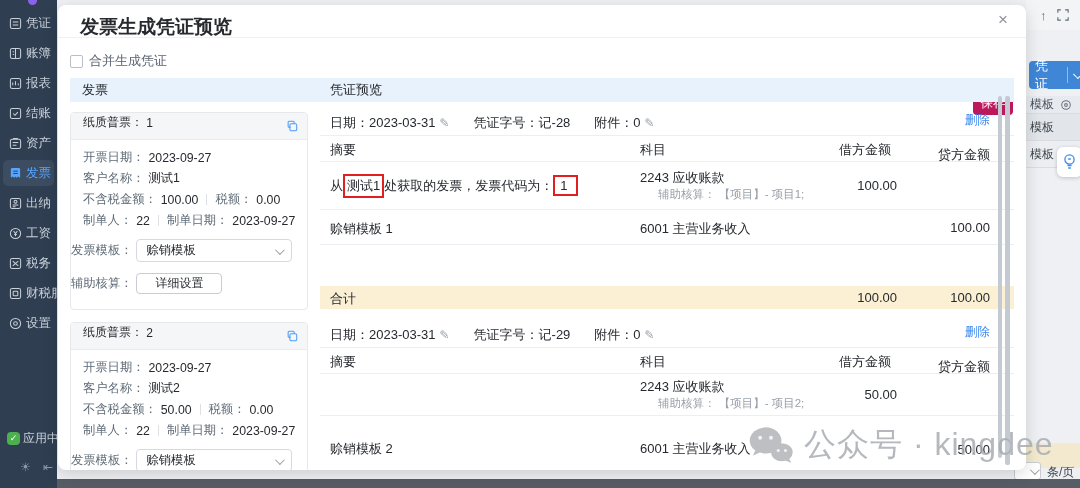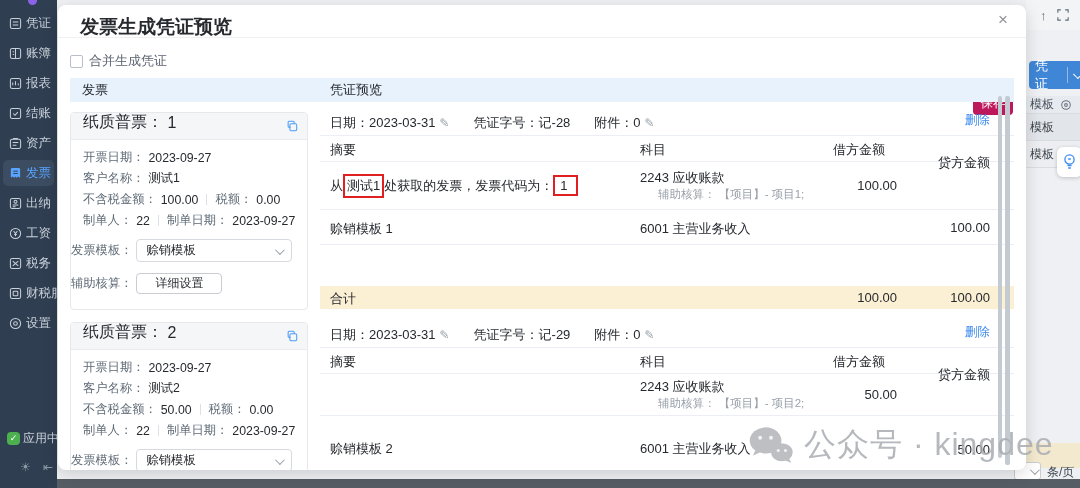--- a/index.html
+++ b/index.html
@@ -43,21 +43,21 @@
   .checkbox { width:13px; height:13px; border:1px solid #b9bfc7; border-radius:2px; background:#fff; cursor:pointer; }
   .save-btn { position:absolute; left:915px; top:39px; width:40px; height:23px; background:#be185d; border:none; border-radius:4px; color:#fff; font-size:12.5px; cursor:pointer;margin-top:48px; }
   .section-bar { position:absolute; left:12px; top:73px; width:944px; height:24px; background:#e8f2fd; display:flex; align-items:center; font-size:13px; color:#26292e; }
   .section-invoice { position:absolute; left:12px; }
   .section-preview { position:absolute; left:260px; }
 
   
   .card { position:absolute; left:12px; width:238px; border:1px solid #e6e8ec; border-radius:4px; background:#fff; }
   .card1 { top:107px; height:198px; }
   .card2 { top:317px; height:153px; }
-  .card-head { position:relative; height:27px; background:#f5f6f8; border-bottom:1px solid #e9ebee; display:flex; align-items:center; padding:0 10px 7px 12px; font-size:16px; color:#26292e; border-radius:4px 4px 0 0; }
+  .card-head { position:relative; height:27px; background:#f5f6f8; border-bottom:1px solid #e9ebee; display:flex; align-items:center; padding:0 10px 7px 12px; font-size:12px; color:#26292e; border-radius:4px 4px 0 0; }
   .copy-ic { position:absolute; right:9px; top:7px; cursor:pointer; display:inline-flex; }
   .f-row { position:absolute; left:12px; display:flex; align-items:center; font-size:12.3px; white-space:nowrap; }
   .f-lab { color:#5f6b77; margin-right:4px; }
   .f-val { color:#26292e; }
   .f-div { width:1px; height:11px; background:#dde0e5; margin:0 8px; }
   .sel-row { position:absolute; left:0; display:flex; align-items:center;justify-content:flex-end; }
   .select { position:relative; width:156px; height:23px; border:1px solid #d6dae0; border-radius:4px; display:flex; align-items:center; padding-left:9px; font-size:12.3px; color:#26292e; cursor:pointer; background:#fff; }
   .chev { width:7px; height:7px; border-right:1.4px solid #98a0a8; border-bottom:1.4px solid #98a0a8; transform:rotate(45deg) translateY(-2px); }
   .select .chev { position:absolute; right:9px; top:8px; }
   .aux-btn { height:21px; border:1px solid #c9ccd2; border-radius:4px; background:#fff; padding:0 18px; font-size:12px; color:#26292e; cursor:pointer; }
@@ -66,22 +66,22 @@
   .vpanel { position:absolute; left:262px; width:694px; }
   .vp1 { top:105px; height:199px; }
   .vp2 { top:317px; height:148px; }
   .vrow { position:absolute; left:0; width:100%; }
   .v-meta { display:flex; align-items:center; height:26px; border-bottom:1px solid #ebeef2; font-size:13px; color:#26292e; }
   .v-meta .pencil { color:#98a0a8; font-size:12px; margin:0 0 0 4px; cursor:pointer; }
   .v-del { position:absolute; right:24px; top:2px; color:#3d8af0; font-size:12.5px; cursor:pointer;margin-left:16px; }
   .v-head { height:26px; border-bottom:1px solid #ebeef2; font-size:13px; color:#26292e; }
   .col-sum { position:absolute; left:10px; top:5px; }
   .col-acct { position:absolute; left:320px; top:5px; }
-  .col-deb { position:absolute; right:129px; top:5px; }
-  .col-cred { position:absolute; right:24px; top:18px;margin-left:48px; }
+  .col-deb { position:absolute; right:123px; top:5px; }
+  .col-cred { position:absolute; right:24px; top:10px;margin-left:48px; }
   .v-line { border-bottom:1px solid #ebeef2; }
   .acct-main { position:absolute; left:320px; top:7px; font-size:13px; color:#26292e; }
   .acct-aux { position:absolute; left:338px; top:25px; font-size:11.5px; color:#9aa1aa; }
   .amt-deb { position:absolute; right:117px; font-size:13px; color:#26292e; }
   .amt-cred { position:absolute; right:24px; font-size:13px; color:#26292e; }
   .sum-text { position:absolute; left:10px; font-size:13px; color:#26292e; white-space:nowrap; }
   .ann { display:inline-block; border:2px solid #e02020; padding:1px 2px; margin:-4px 0; }
   .ann.code { padding:1px 9px 1px 5px; }
   .v-total { height:23px; background:#fcf0d4; font-size:13px; color:#26292e; }
   .v-total .t-lab { position:absolute; left:10px; top:4px; }

